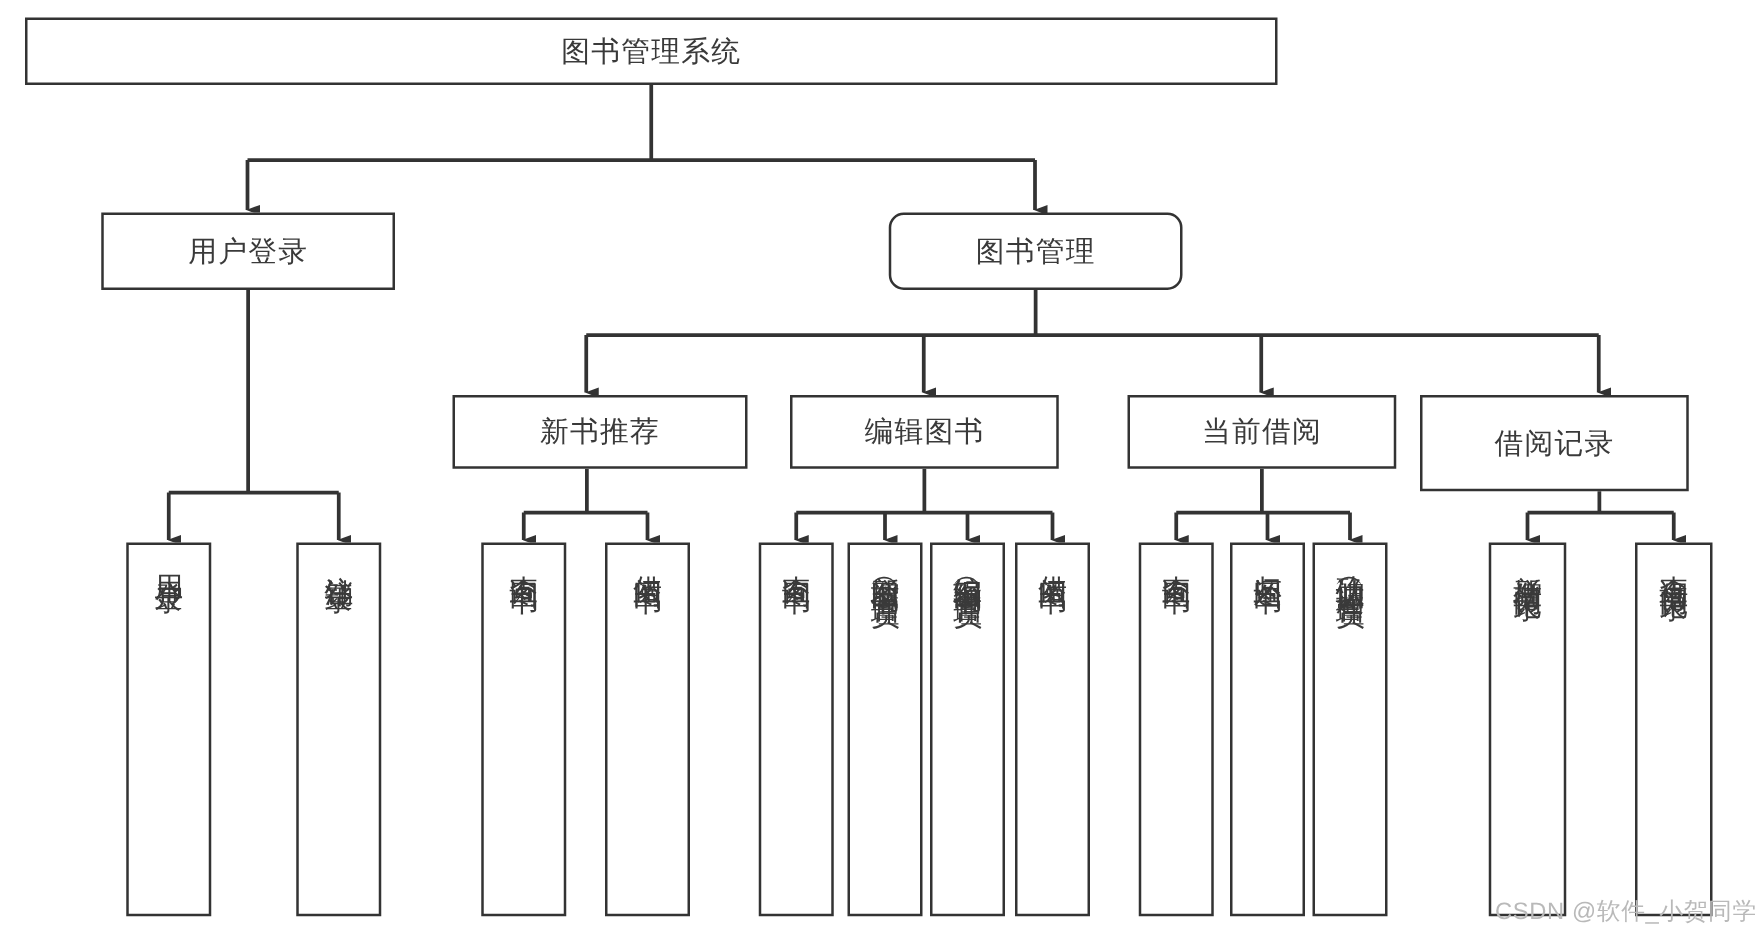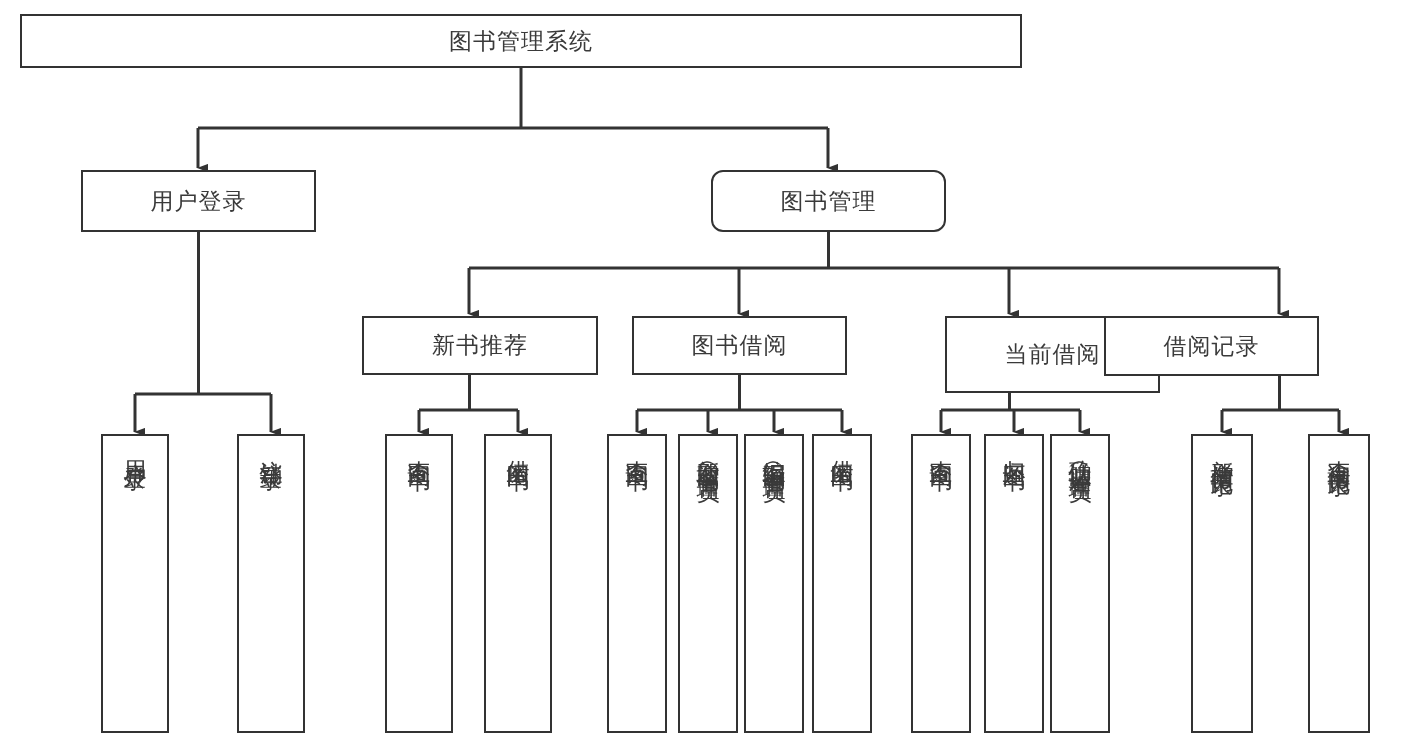--- a/index.html
+++ b/index.html
@@ -122,26 +122,26 @@
       <div class="node-box" style="left: 81px; top: 170px; width: 235px; height: 62px;">
         <span class="node-label">用户登录</span>
       </div>
       <div class="node-box" style="left: 711px; top: 170px; width: 235px; height: 62px; border-radius: 12px;">
         <span class="node-label">图书管理</span>
       </div>
       <div class="node-box" style="left: 362px; top: 316px; width: 236px; height: 59px;">
         <span class="node-label">新书推荐</span>
       </div>
       <div class="node-box" style="left: 632px; top: 316px; width: 215px; height: 59px;">
-        <span class="node-label">图书借阅</span>
+        <span class="node-label">编辑图书</span>
       </div>
-      <div class="node-box" style="left: 902px; top: 316px; width: 215px; height: 77px; margin-left: 43px;">
+      <div class="node-box" style="left: 902px; top: 316px; width: 215px; height: 59px;">
         <span class="node-label">当前借阅</span>
       </div>
-      <div class="node-box" style="left: 1104px; top: 316px; width: 215px; height: 60px;">
+      <div class="node-box" style="left: 1136px; top: 316px; width: 215px; height: 77px;">
         <span class="node-label">借阅记录</span>
       </div>
       <div class="node-box vertical" style="left: 101px; top: 434px; width: 68px; height: 299px;">
         <span class="node-label">用户登录</span>
       </div>
       <div class="node-box vertical" style="left: 237px; top: 434px; width: 68px; height: 299px;">
         <span class="node-label">注销登录</span>
       </div>
       <div class="node-box vertical" style="left: 385px; top: 434px; width: 68px; height: 299px;">
         <span class="node-label">查询图书</span>
@@ -171,14 +171,15 @@
         <span class="node-label">确认归还（管理员）</span>
       </div>
       <div class="node-box vertical" style="left: 1191px; top: 434px; width: 62px; height: 299px;">
         <span class="node-label">新增借阅记录</span>
       </div>
       <div class="node-box vertical" style="left: 1308px; top: 434px; width: 62px; height: 299px;">
         <span class="node-label">查询借阅记录</span>
       </div>
     </div>
 
+  <div class="watermark" style="left: 1196px; top: 716px;">CSDN @软件_小贺同学</div>
 
 </div>
 
 </body></html>

